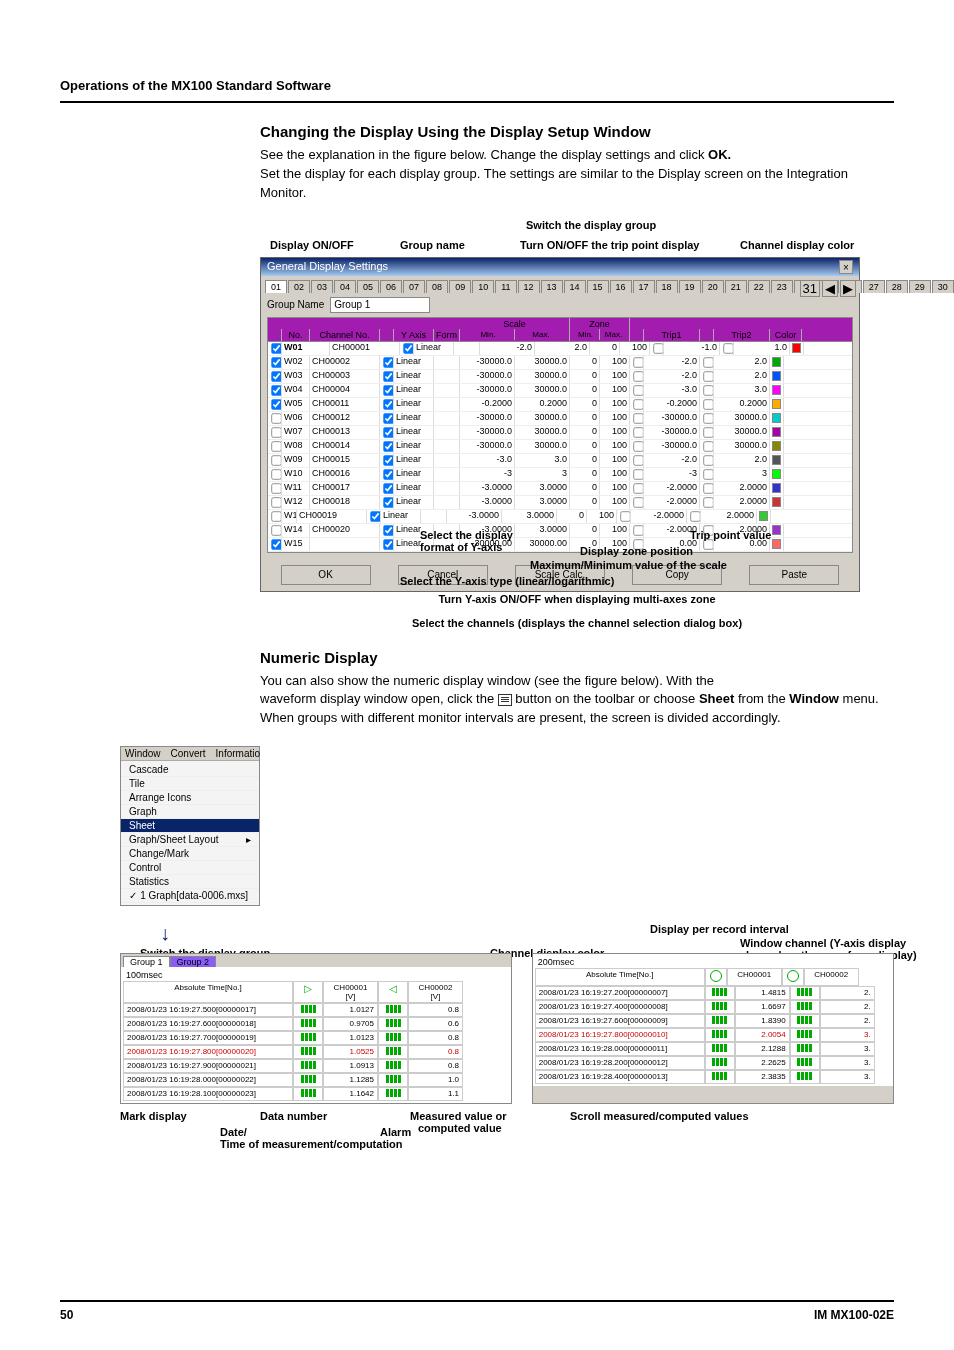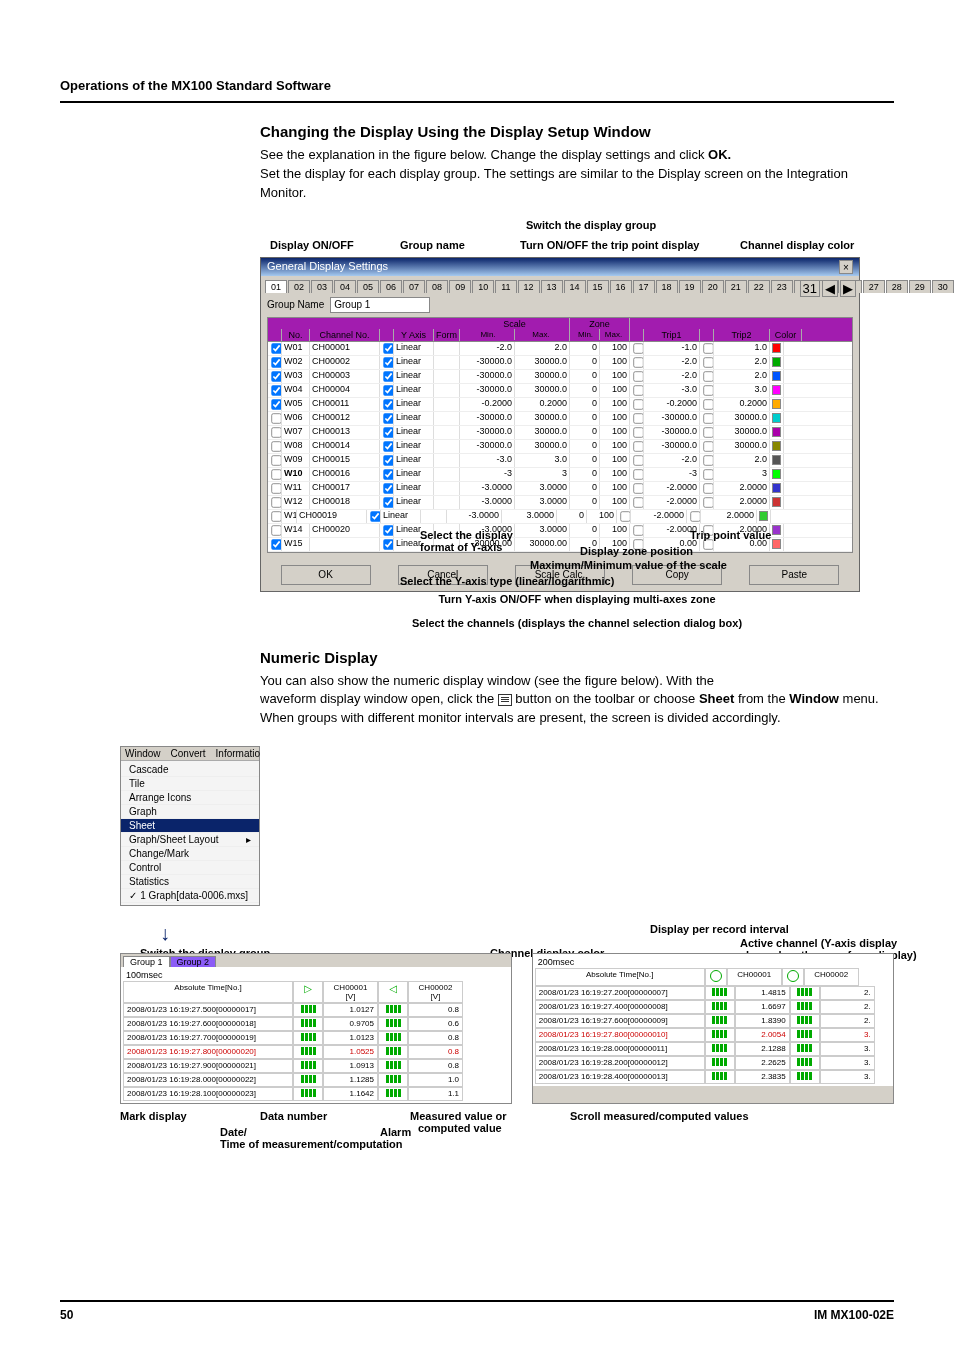--- a/index.html
+++ b/index.html
@@ -155,21 +155,21 @@
           </div>
           <div class="gh chk">&nbsp;</div>
           <div class="gh" style="width:56px;">Trip1</div>
           <div class="gh chk">&nbsp;</div>
           <div class="gh" style="width:56px;">Trip2</div>
           <div class="gh" style="width:32px;">Color</div>
         </div>
         <div id="dlg-rows">
             <div class="grid-row">
               <div class="gc chk"><input type="checkbox" checked="" style=""></div>
-              <div class="gc" style="width:28px;">W01</div>
+              <div class="gc" style="width:48px;font-weight:bold;">W01</div>
               <div class="gc" style="width:70px;">CH00001</div>
               <div class="gc chk"><input type="checkbox" checked="" style=""></div>
               <div class="gc" style="width:40px;">Linear</div>
               <div class="gc" style="width:26px;"></div>
               <div class="gc" style="width:55px;text-align:right;">-2.0</div>
               <div class="gc" style="width:55px;text-align:right;">2.0</div>
               <div class="gc" style="width:30px;text-align:right;">0</div>
               <div class="gc" style="width:30px;text-align:right;">100</div>
               <div class="gc chk"><input type="checkbox" style=""></div>
               <div class="gc" style="width:56px;text-align:right;">-1.0</div>
@@ -326,21 +326,21 @@
               <div class="gc chk"><input type="checkbox" style=""></div>
               <div class="gc" style="width:56px;text-align:right;">-2.0</div>
               <div class="gc chk"><input type="checkbox" style=""></div>
               <div class="gc" style="width:56px;text-align:right;">2.0</div>
               <div class="gc colorbox">
                 <span style="background:#555555;"></span>
               </div>
             </div>
             <div class="grid-row">
               <div class="gc chk"><input type="checkbox" style=""></div>
-              <div class="gc" style="width:28px;font-weight:bold;">W10</div>
+              <div class="gc" style="width:28px;">W10</div>
               <div class="gc" style="width:70px;">CH00016</div>
               <div class="gc chk"><input type="checkbox" checked="" style=""></div>
               <div class="gc" style="width:40px;">Linear</div>
               <div class="gc" style="width:26px;"></div>
               <div class="gc" style="width:55px;text-align:right;">-3</div>
               <div class="gc" style="width:55px;text-align:right;">3</div>
               <div class="gc" style="width:30px;text-align:right;">0</div>
               <div class="gc" style="width:30px;text-align:right;">100</div>
               <div class="gc chk"><input type="checkbox" style=""></div>
               <div class="gc" style="width:56px;text-align:right;">-3</div>
@@ -493,21 +493,21 @@
           <div class="menu-item">Statistics</div>
           <div class="menu-item">✓ 1 Graph[data-0006.mxs]</div>
         </div>
     </div>
     <div class="arrow-down">↓</div>
 
     <div style="position:relative;">
       <span class="callout-label" style="top:-30px; left:530px;">Display per record interval</span>
       <span class="callout-label" style="top:-6px; left:20px;">Switch the display group</span>
       <span class="callout-label" style="top:-6px; left:370px;">Channel display color</span>
-      <span class="callout-label" style="top:-16px; left:620px; font-weight:bold;">Active channel (Y-axis display</span>
+      <span class="callout-label" style="top:-16px; left:620px; font-weight:bold;">Window channel (Y-axis display</span>
       <span class="callout-label" style="top:-4px; left:620px; font-weight:bold;">channel on the waveform display)</span>
 
       <div class="sheet-fig-wrap">
 
         <div class="sheet-panel" style="width:400px;">
           <div class="sheet-tabs">
             <span>Group 1</span>
             <span class="inactive">Group 2</span>
           </div>
           <div class="sheet-body">

